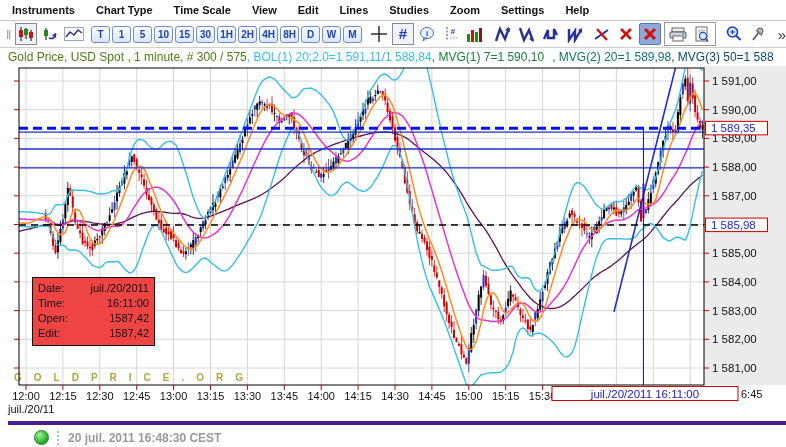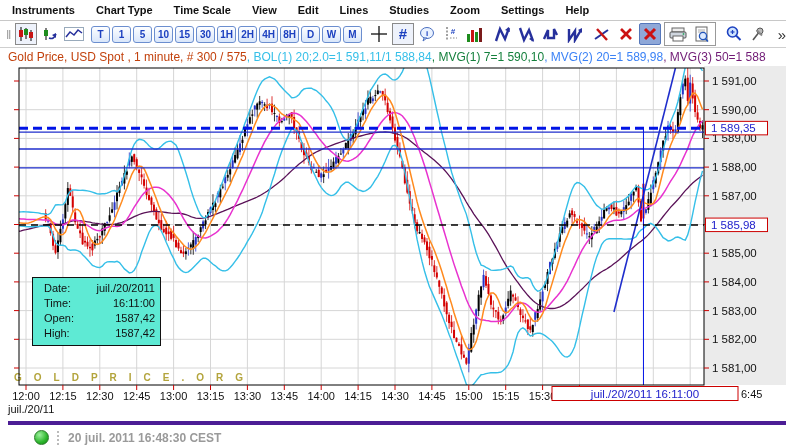--- a/index.html
+++ b/index.html
@@ -19,22 +19,22 @@
     font-size:10px;font-weight:bold;color:#1d41c0;border:1px solid #6b8ecf;border-radius:3px;
     background:linear-gradient(#fdfeff,#d9e6fa);cursor:pointer;}
   .tgap{width:10px;}
   .tgroup{display:inline-flex;border:1px solid #999;padding:0 1px;margin:0 2px;align-items:center;height:22px;}
   .chevron{font-size:15px;color:#333;margin-left:8px;}
   
   .chart-header{height:18px;line-height:18px;font-size:12px;white-space:nowrap;overflow:hidden;padding-left:8px;}
   .chart-header span{font-weight:normal;}
   
   .chart-region{position:relative;width:786px;height:355px;}
-  .tooltip-box{position:absolute;left:32px;top:211px;width:111px;background:#5eead4;
-    border:1px solid #111;font-size:11px;color:#111;padding:3px 5px 4px 11px;z-index:5;}
+  .tooltip-box{position:absolute;left:32px;top:211px;width:111px;background:#ef4444;
+    border:1px solid #111;font-size:11px;color:#111;padding:3px 5px 4px 5px;z-index:5;}
   .tooltip-box .row{display:flex;justify-content:space-between;line-height:15px;}
   
   .statusbar{height:25px;border-top:4px solid #4c1d95;display:flex;align-items:center;background:#fff;margin-left:8px;}
   .led{width:13px;height:13px;border-radius:50%;margin-left:26px;
     background:radial-gradient(circle at 35% 30%,#9cf09c,#2cb52c 60%,#118811);border:1px solid #2a7a2a;}
   .sb-sep{width:3px;height:14px;margin:0 6px 0 8px;border-left:2px dotted #bbb;}
   .sb-text{font-size:12px;font-weight:bold;color:#9a9a9a;}
 </style>
 </head>
 <body>
@@ -201,21 +201,21 @@
       <svg width="16" height="17" viewBox="0 0 16 17">
         <circle cx="10" cy="5" r="3" fill="#bbb" stroke="#555"></circle>
         <line x1="8" y1="7.5" x2="3" y2="14" stroke="#555" stroke-width="1.6"></line>
         <line x1="6.5" y1="4" x2="12" y2="9.5" stroke="#888" stroke-width="2"></line>
       </svg>
     </span>
     <span class="chevron">»</span>
   </div>
 
 <div class="chart-header">
-  <span style="color:#c2410c;">Gold Price, USD Spot , 1 minute, # 300 / 575</span><span style="color:#35bfe8;text-align:right;">, BOL(1) 20;2.0=1 591,11/1 588,84</span><span style="color:#15803d;">, MVG(1) 7=1 590,10</span><span style="color:#3b82f6;">, MVG(2) 20=1 589,98</span><span style="color:#701a75;text-align:right;">, MVG(3) 50=1 588</span>
+  <span style="color:#4d7c0f;">Gold Price, USD Spot , 1 minute, # 300 / 575</span><span style="color:#35bfe8;text-align:right;">, BOL(1) 20;2.0=1 591,11/1 588,84</span><span style="color:#15803d;">, MVG(1) 7=1 590,10</span><span style="color:#0f766e;padding-left:8px;">, MVG(2) 20=1 589,98</span><span style="color:#0c4a6e;text-align:right;">, MVG(3) 50=1 588</span>
 </div>
 
 <div class="chart-region">
   <svg id="chart" width="786" height="355" viewBox="0 66 786 355">
       <rect x="704" y="66" width="82" height="355" fill="#ebebeb"></rect>
       <rect x="0" y="385" width="786" height="36" fill="#fff"></rect>
       <rect x="19" y="68" width="685" height="317" fill="#fff"></rect>
       <clipPath id="plotclip">
         <rect x="19" y="68" width="685" height="317"></rect>
       </clipPath>
@@ -894,21 +894,21 @@
       </div>
       <div class="row">
         <span>Time:</span>
         <span>16:11:00</span>
       </div>
       <div class="row">
         <span>Open:</span>
         <span>1587,42</span>
       </div>
       <div class="row">
-        <span>High:</span>
+        <span>Edit:</span>
         <span>1587,42</span>
       </div>
     </div>
 </div>
 
 <div class="statusbar">
   <div class="led"></div>
   <div class="sb-sep"></div>
   <div class="sb-text">20 juil. 2011 16:48:30 CEST</div>
 </div>

